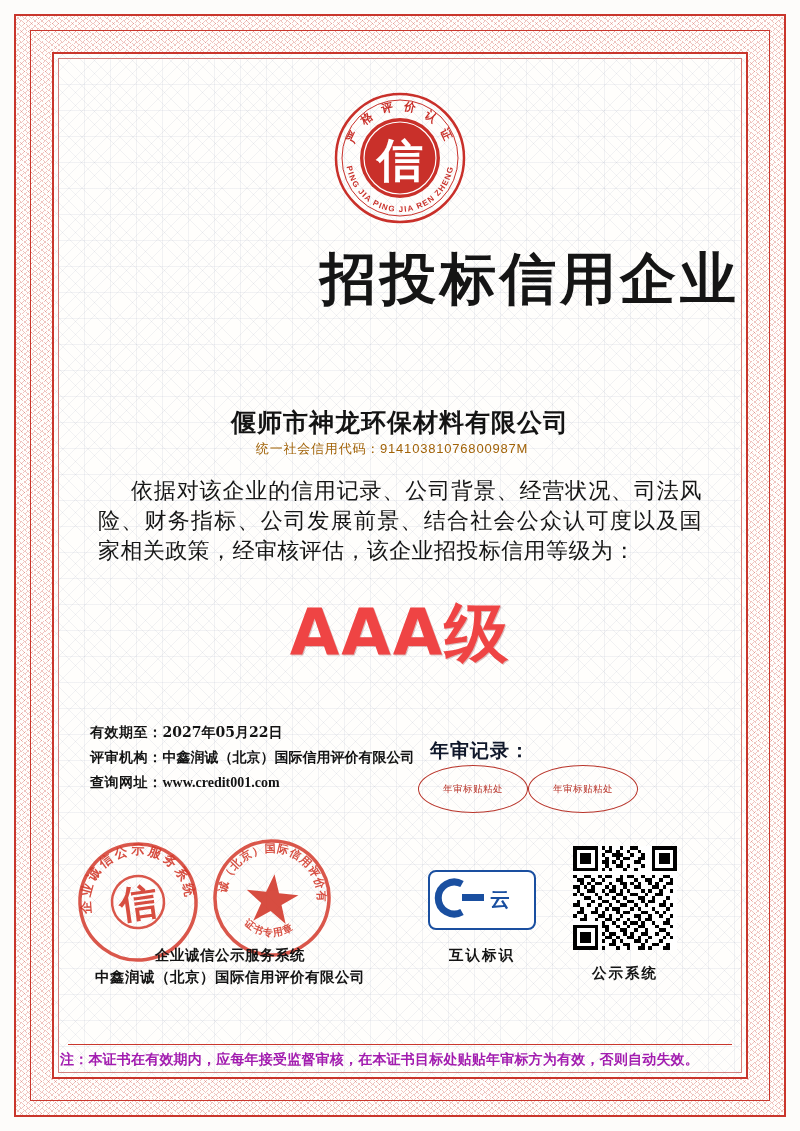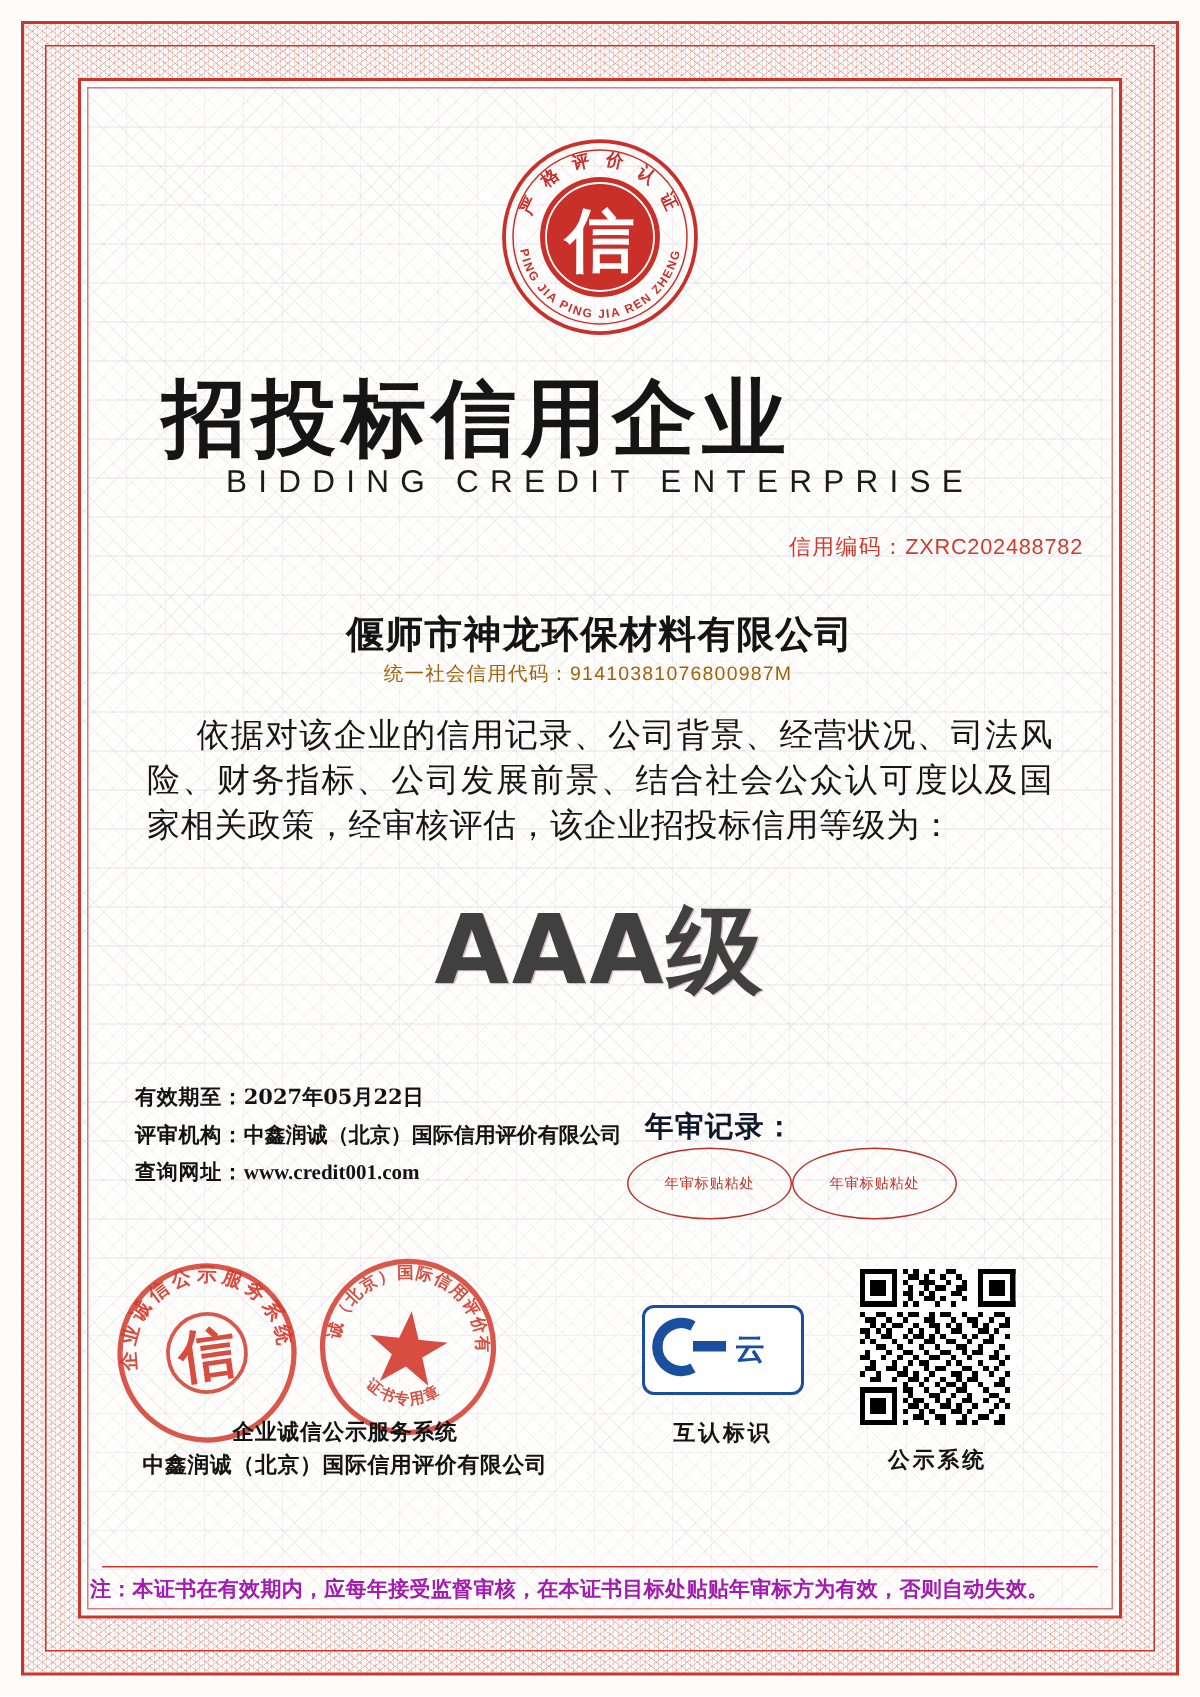--- a/index.html
+++ b/index.html
@@ -90,21 +90,21 @@
     width: 132px;
     height: 132px;
   }
   .emblem svg { display: block; }
 
   
   .title-cn {
     position: absolute;
     left: 0; right: 0;
     top: 182px;
-    text-align: left;
+    text-align: right;
     font-family: "DejaVu Sans", sans-serif;
     font-weight: bold;
     font-size: 56px;
     letter-spacing: 4px;
     color: #151515;
     margin-left: 48px;
   }
   .title-en {
     position: absolute;
     left: 0; right: 0;
@@ -164,21 +164,21 @@
   }
 
   .grade {
     position: absolute;
     left: 0; right: 0;
     top: 530px;
     text-align: center;
     font-family: "DejaVu Sans", sans-serif;
     font-weight: bold;
     font-size: 64px;
-    color: #404040;
+    color: #ef4444;
     letter-spacing: 2px;
     text-shadow: 1px 1px 0 rgba(120,0,0,0.25);
   }
 
   
   .meta {
     position: absolute;
     left: 30px;
     top: 660px;
     font-family: "DejaVu Serif", serif;
@@ -348,25 +348,21 @@
             <textPath href="#arcTop" startOffset="50%" text-anchor="middle">严 格 评 价 认 证</textPath>
           </text>
           <text font-family="Liberation Sans, sans-serif" font-size="8" font-weight="bold" fill="#c9302a" letter-spacing="1.2">
             <textPath href="#arcBot" startOffset="50%" text-anchor="middle">PING JIA PING JIA REN ZHENG</textPath>
           </text>
         </svg>
       </div>
     </div>
 
     <div class="title-cn">招投标信用企业</div>
-    <div class="title-en">BIDDING CREDIT ENTERPRISE</div>
-
-    <div class="credit-no">
-      <span class="label">信用编码：</span><span class="value">ZXRC202488782</span>
-    </div>
+
 
     <div class="company">偃师市神龙环保材料有限公司</div>
     <div class="usci">统一社会信用代码：91410381076800987M</div>
 
     <div class="body-text">依据对该企业的信用记录、公司背景、经营状况、司法风险、财务指标、公司发展前景、结合社会公众认可度以及国家相关政策，经审核评估，该企业招投标信用等级为：</div>
 
     <div class="grade">AAA级</div>
 
     <div class="meta">
       <div class="row">

